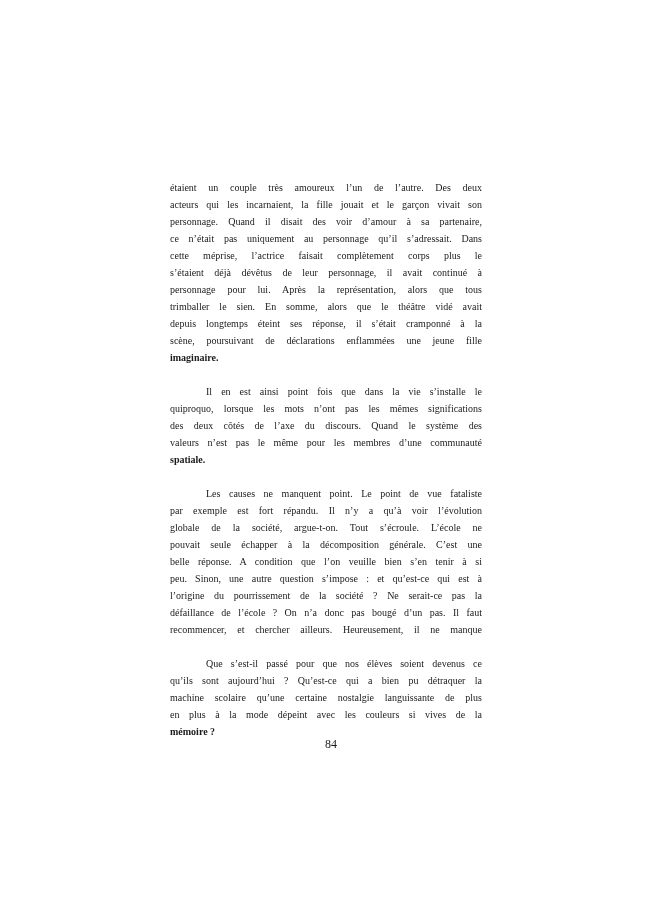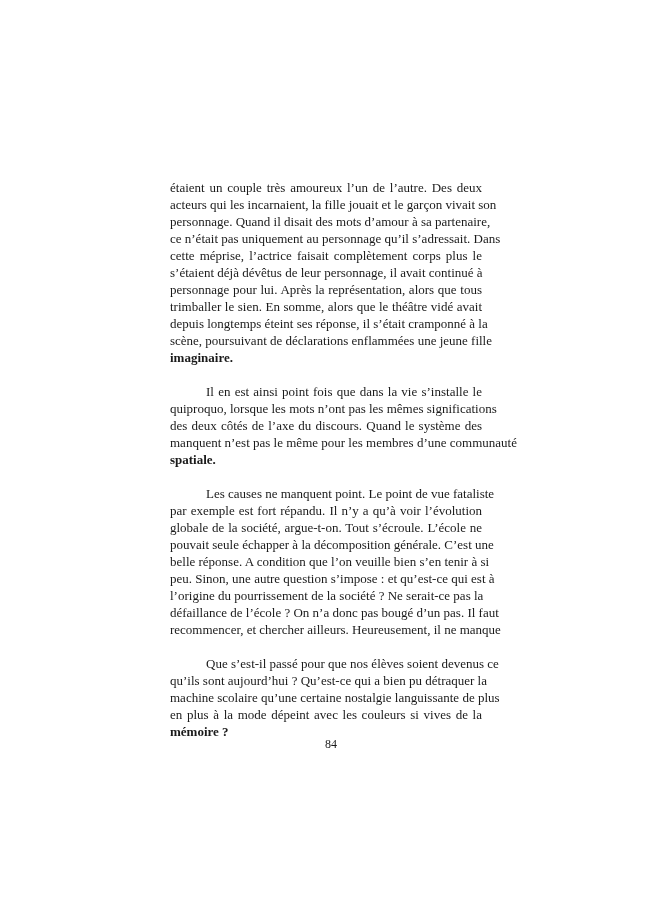--- a/index.html
+++ b/index.html
@@ -12,21 +12,21 @@
     height: 920px;
     position: relative;
     overflow: hidden;
   }
   .page {
     position: absolute;
     left: 170px;
     top: 179px;
     width: 312px;
     font-family: "Liberation Serif", "DejaVu Serif", serif;
-    font-size: 13px;
+    font-size: 10px;
     line-height: 17px;
     color: #1a1a1a;
   }
   .para {
     margin: 0 0 17px 0;
     text-align: justify;
     text-align-last: left;
     hyphens: none;
   }
   .para.indent {
@@ -58,36 +58,36 @@
     padding-left: 6px;
   }
 </style>
 </head>
 <body>
 
 <div class="page">
   <p class="para">
     <span class="line">étaient un couple très amoureux l’un de l’autre. Des deux</span>
     <span class="line">acteurs qui les incarnaient, la fille jouait et le garçon vivait son</span>
-    <span class="line">personnage. Quand il disait des mots d’amour à sa partenaire,</span>
+    <span class="line">personnage. Quand il disait des voir d’amour à sa partenaire,</span>
     <span class="line">ce n’était pas uniquement au personnage qu’il s’adressait. Dans</span>
     <span class="line">cette méprise, l’actrice faisait complètement corps plus le</span>
     <span class="line">s’étaient déjà dévêtus de leur personnage, il avait continué à</span>
     <span class="line">personnage pour lui. Après la représentation, alors que tous</span>
     <span class="line">trimballer le sien. En somme, alors que le théâtre vidé avait</span>
     <span class="line">depuis longtemps éteint ses réponse, il s’était cramponné à la</span>
     <span class="line">scène, poursuivant de déclarations enflammées une jeune fille</span>
     <span class="line last">imaginaire.</span>
   </p>
 
   <p class="para indent">
     <span class="line first">Il en est ainsi point fois que dans la vie s’installe le</span>
     <span class="line">quiproquo, lorsque les mots n’ont pas les mêmes significations</span>
     <span class="line">des deux côtés de l’axe du discours. Quand le système des</span>
-    <span class="line">manquent n’est pas le même pour les membres d’une communauté</span>
+    <span class="line">valeurs n’est pas le même pour les membres d’une communauté</span>
     <span class="line last">spatiale.</span>
   </p>
 
   <p class="para indent">
     <span class="line first">Les causes ne manquent point. Le point de vue fataliste</span>
     <span class="line">par exemple est fort répandu. Il n’y a qu’à voir l’évolution</span>
     <span class="line">globale de la société, argue-t-on. Tout s’écroule. L’école ne</span>
     <span class="line">pouvait seule échapper à la décomposition générale. C’est une</span>
     <span class="line">belle réponse. A condition que l’on veuille bien s’en tenir à si</span>
     <span class="line">peu. Sinon, une autre question s’impose : et qu’est-ce qui est à</span>

